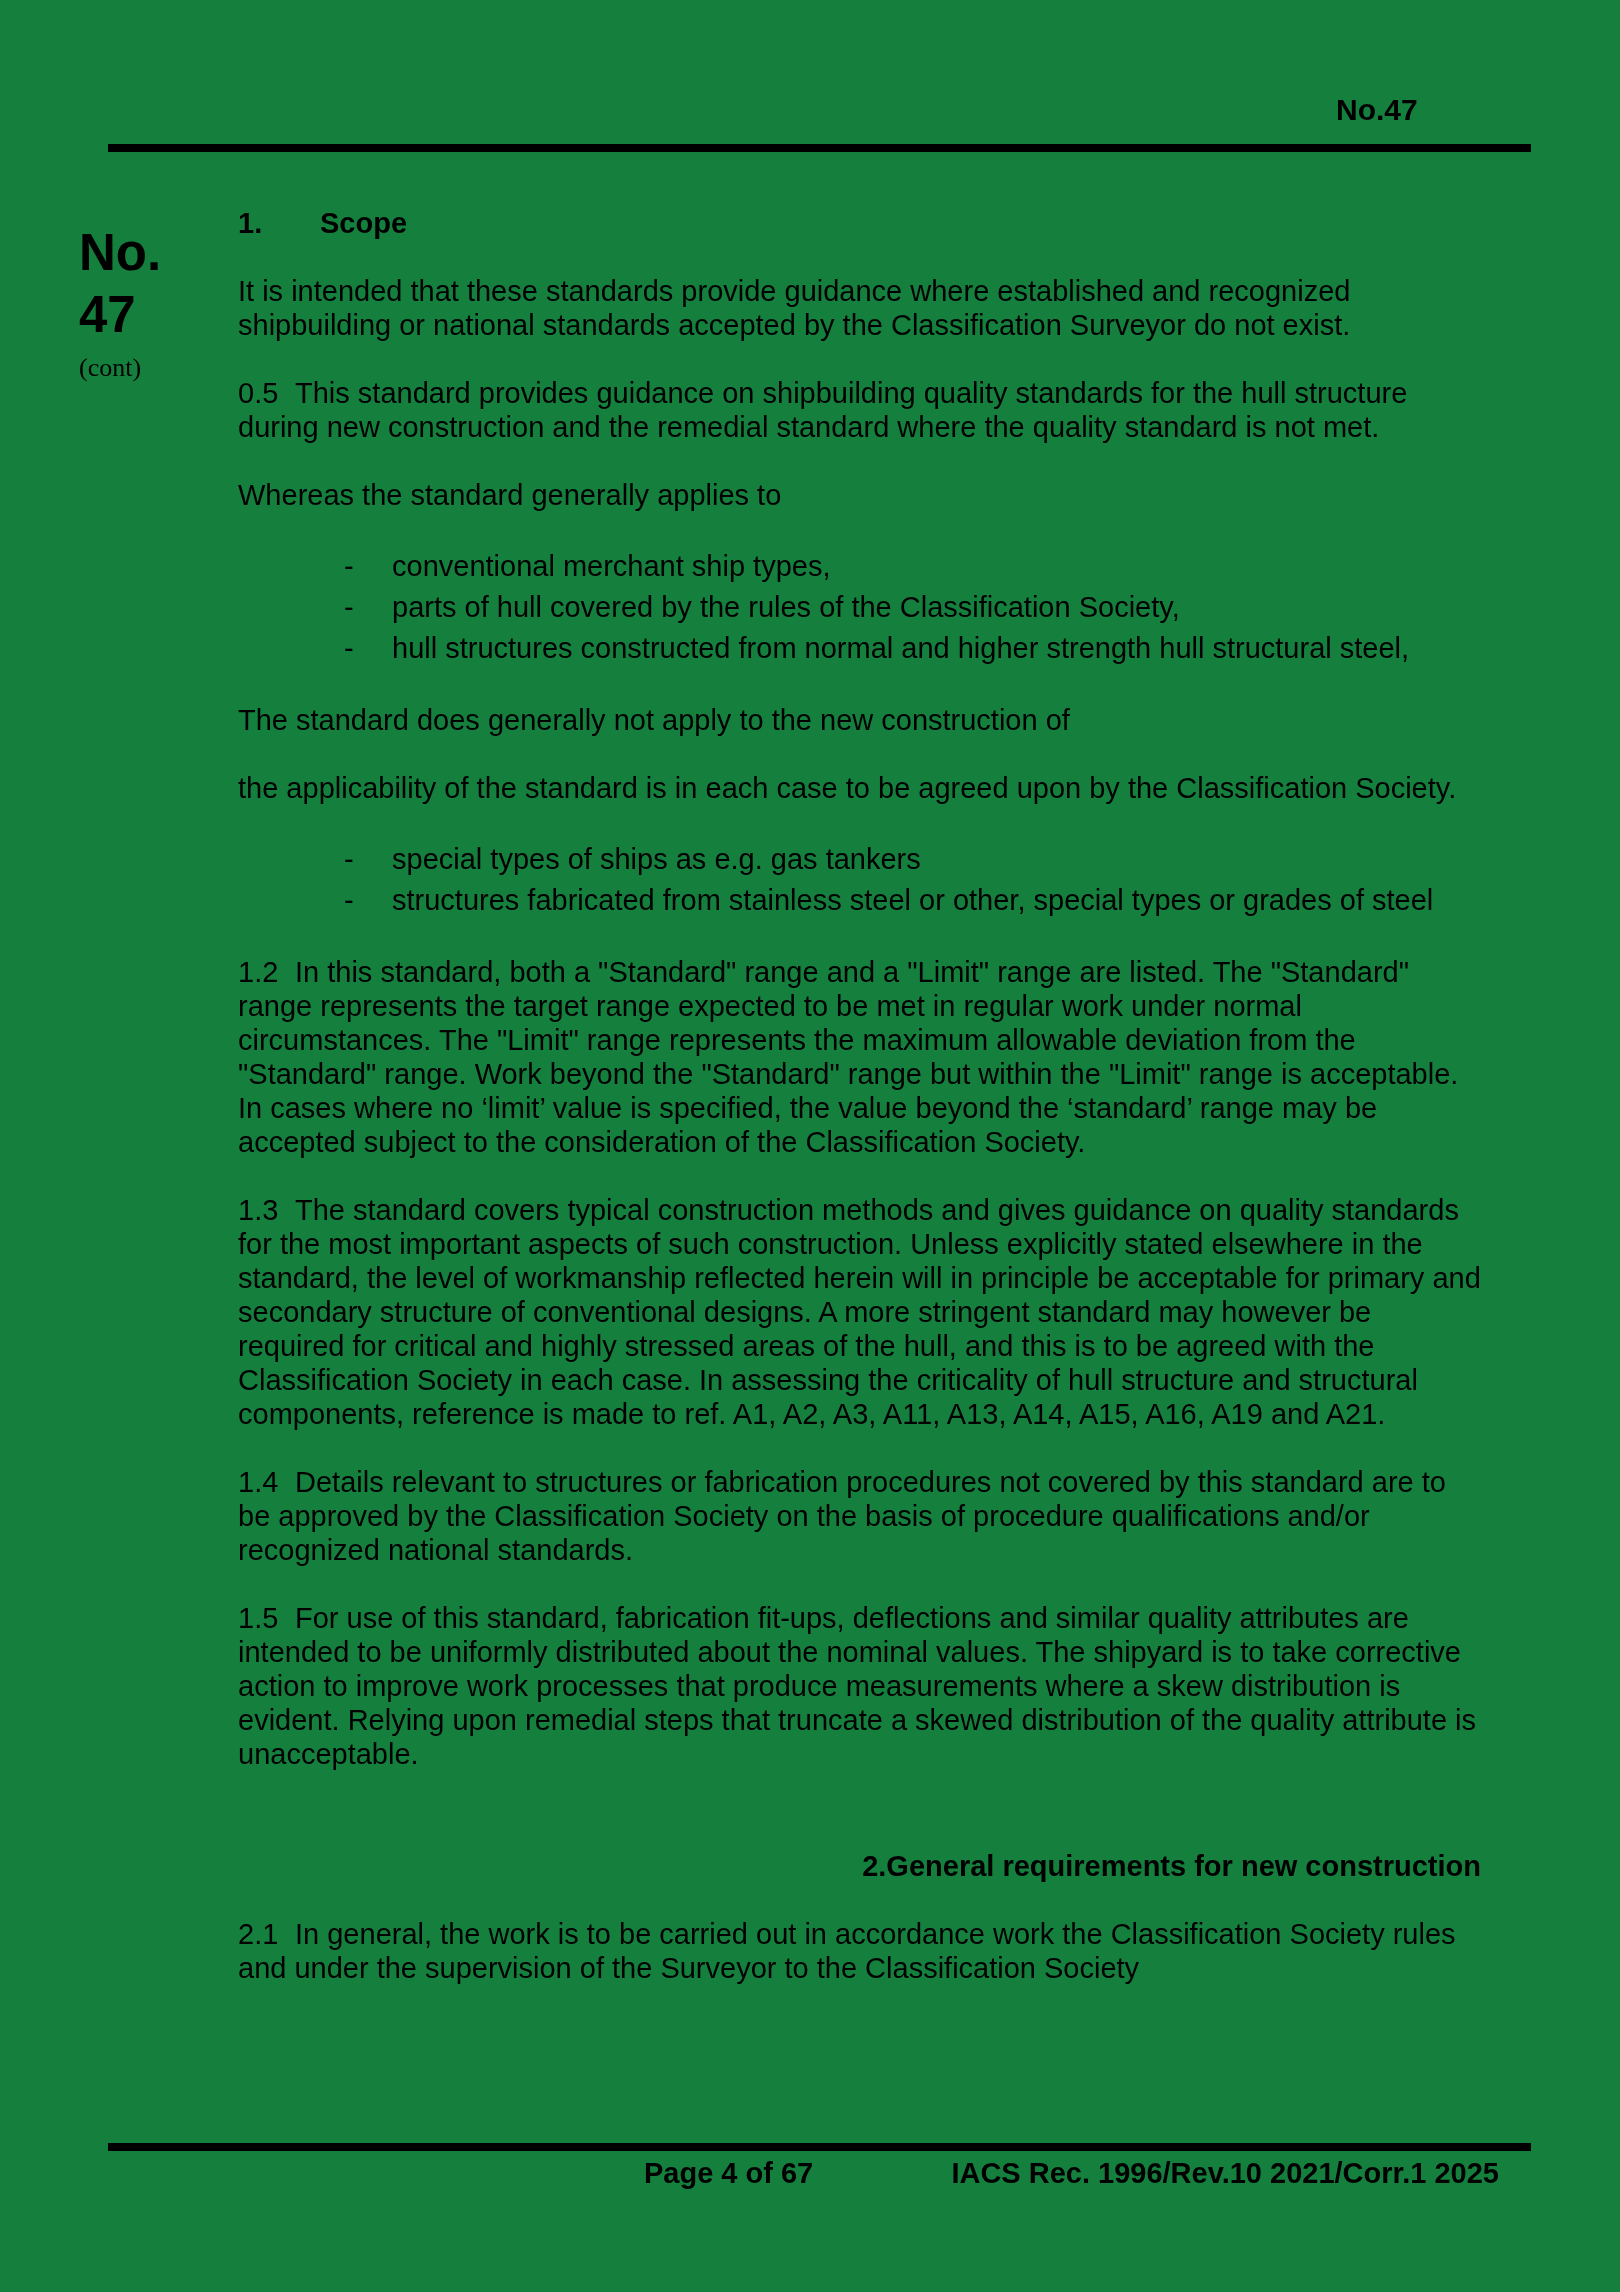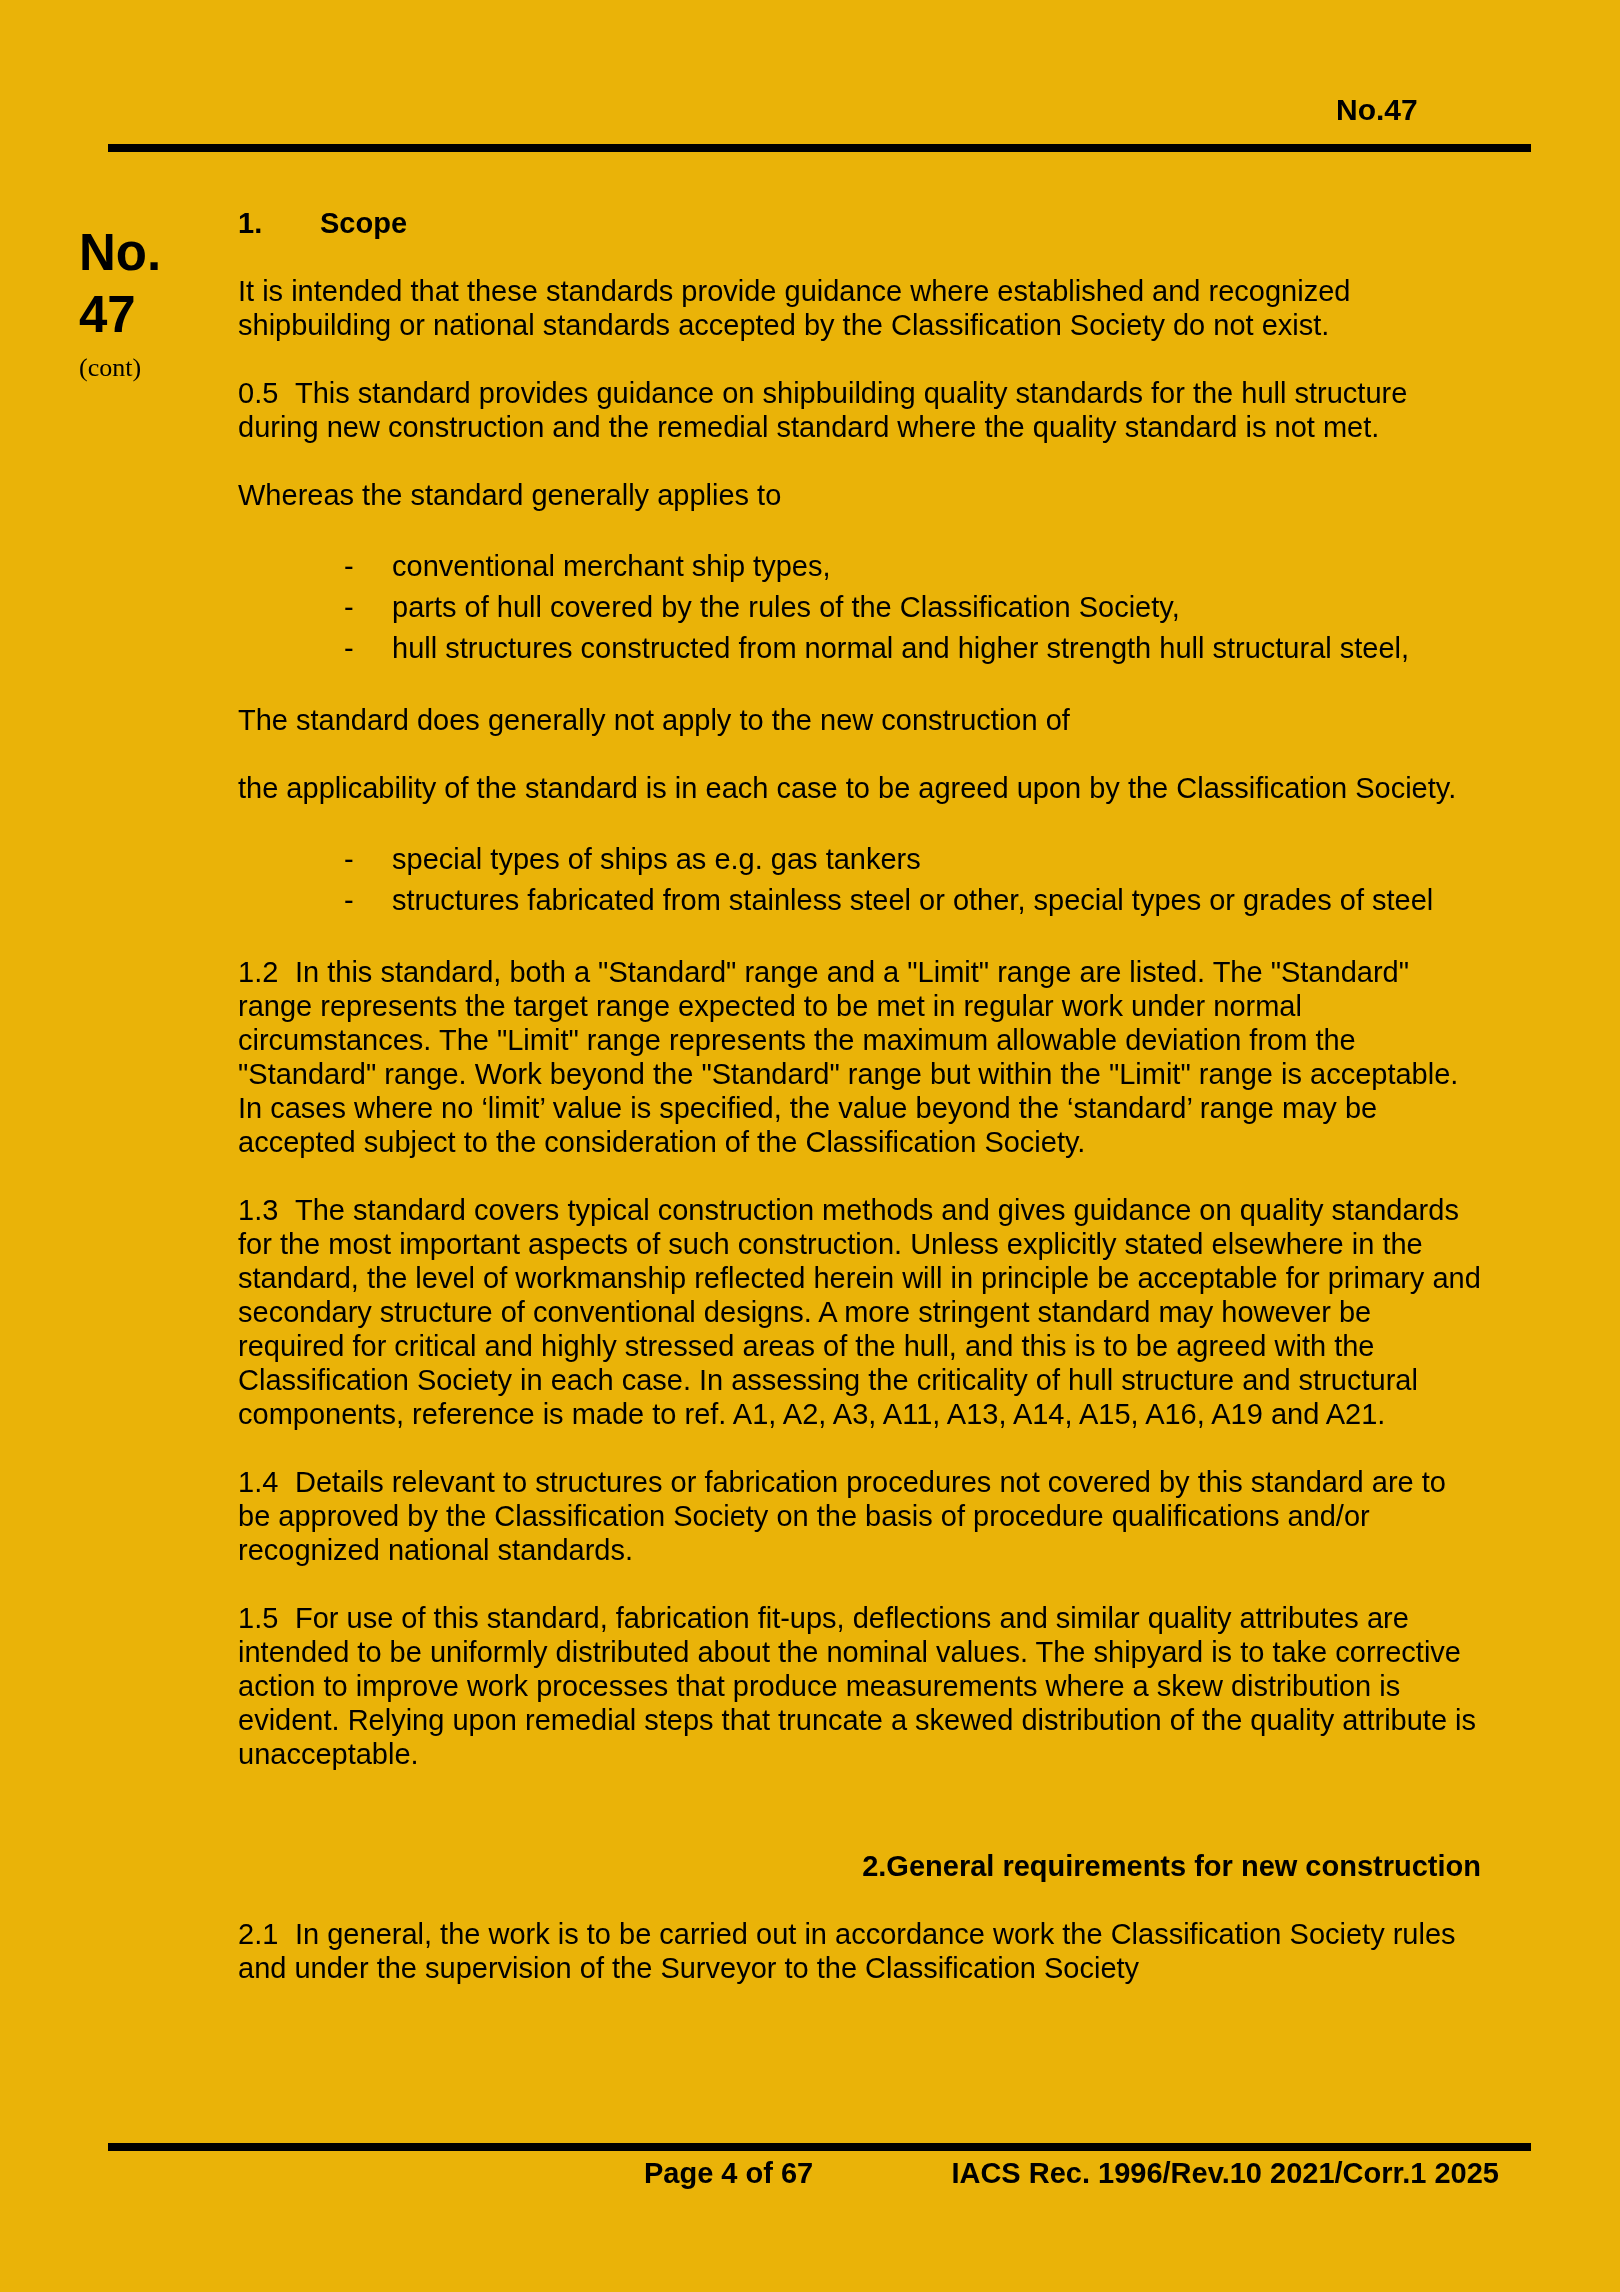--- a/index.html
+++ b/index.html
@@ -1,18 +1,18 @@
 <!DOCTYPE html>
 <html><head>
 <meta charset="utf-8">
 <style>
   html,body { margin:0; padding:0; background:#e8e8e8; }
   .page {
     position:relative; width:1620px; height:2293px; margin:0 auto;
-    background:#eab308; color:#000000;
+    background:#15803d; color:#000000;
     font-family:"Liberation Sans","DejaVu Sans",sans-serif;
   }
   .header-ref {
     position:absolute; top:93px; left:1336px;
     font-size:30px; font-weight:bold;
   }
   .rule { position:absolute; left:108px; width:1423px; height:7.8px; background:#000; }
   .rule-top { top:144px; }
   .rule-bottom { top:2143px; }
 
@@ -56,21 +56,21 @@
     <div class="sidebar-num">47</div>
     <div class="sidebar-cont">(cont)</div>
   </div>
 
   <div class="content">
 
     <div class="block heading">
       <span class="hnum">1.</span><span>Scope</span>
     </div>
 
-    <div class="block para">It is intended that these standards provide guidance where established and recognized shipbuilding or national standards accepted by the Classification Society do not exist.</div>
+    <div class="block para">It is intended that these standards provide guidance where established and recognized shipbuilding or national standards accepted by the Classification Surveyor do not exist.</div>
 
     <div class="block para">
       <span class="pnum">0.5</span><span>This standard provides guidance on shipbuilding quality standards for the hull structure during new construction and the remedial standard where the quality standard is not met.</span>
     </div>
 
     <div class="block para">Whereas the standard generally applies to</div>
 
     <div class="bullet-group">
       <div class="bullet">
         <span class="dash">-</span>

